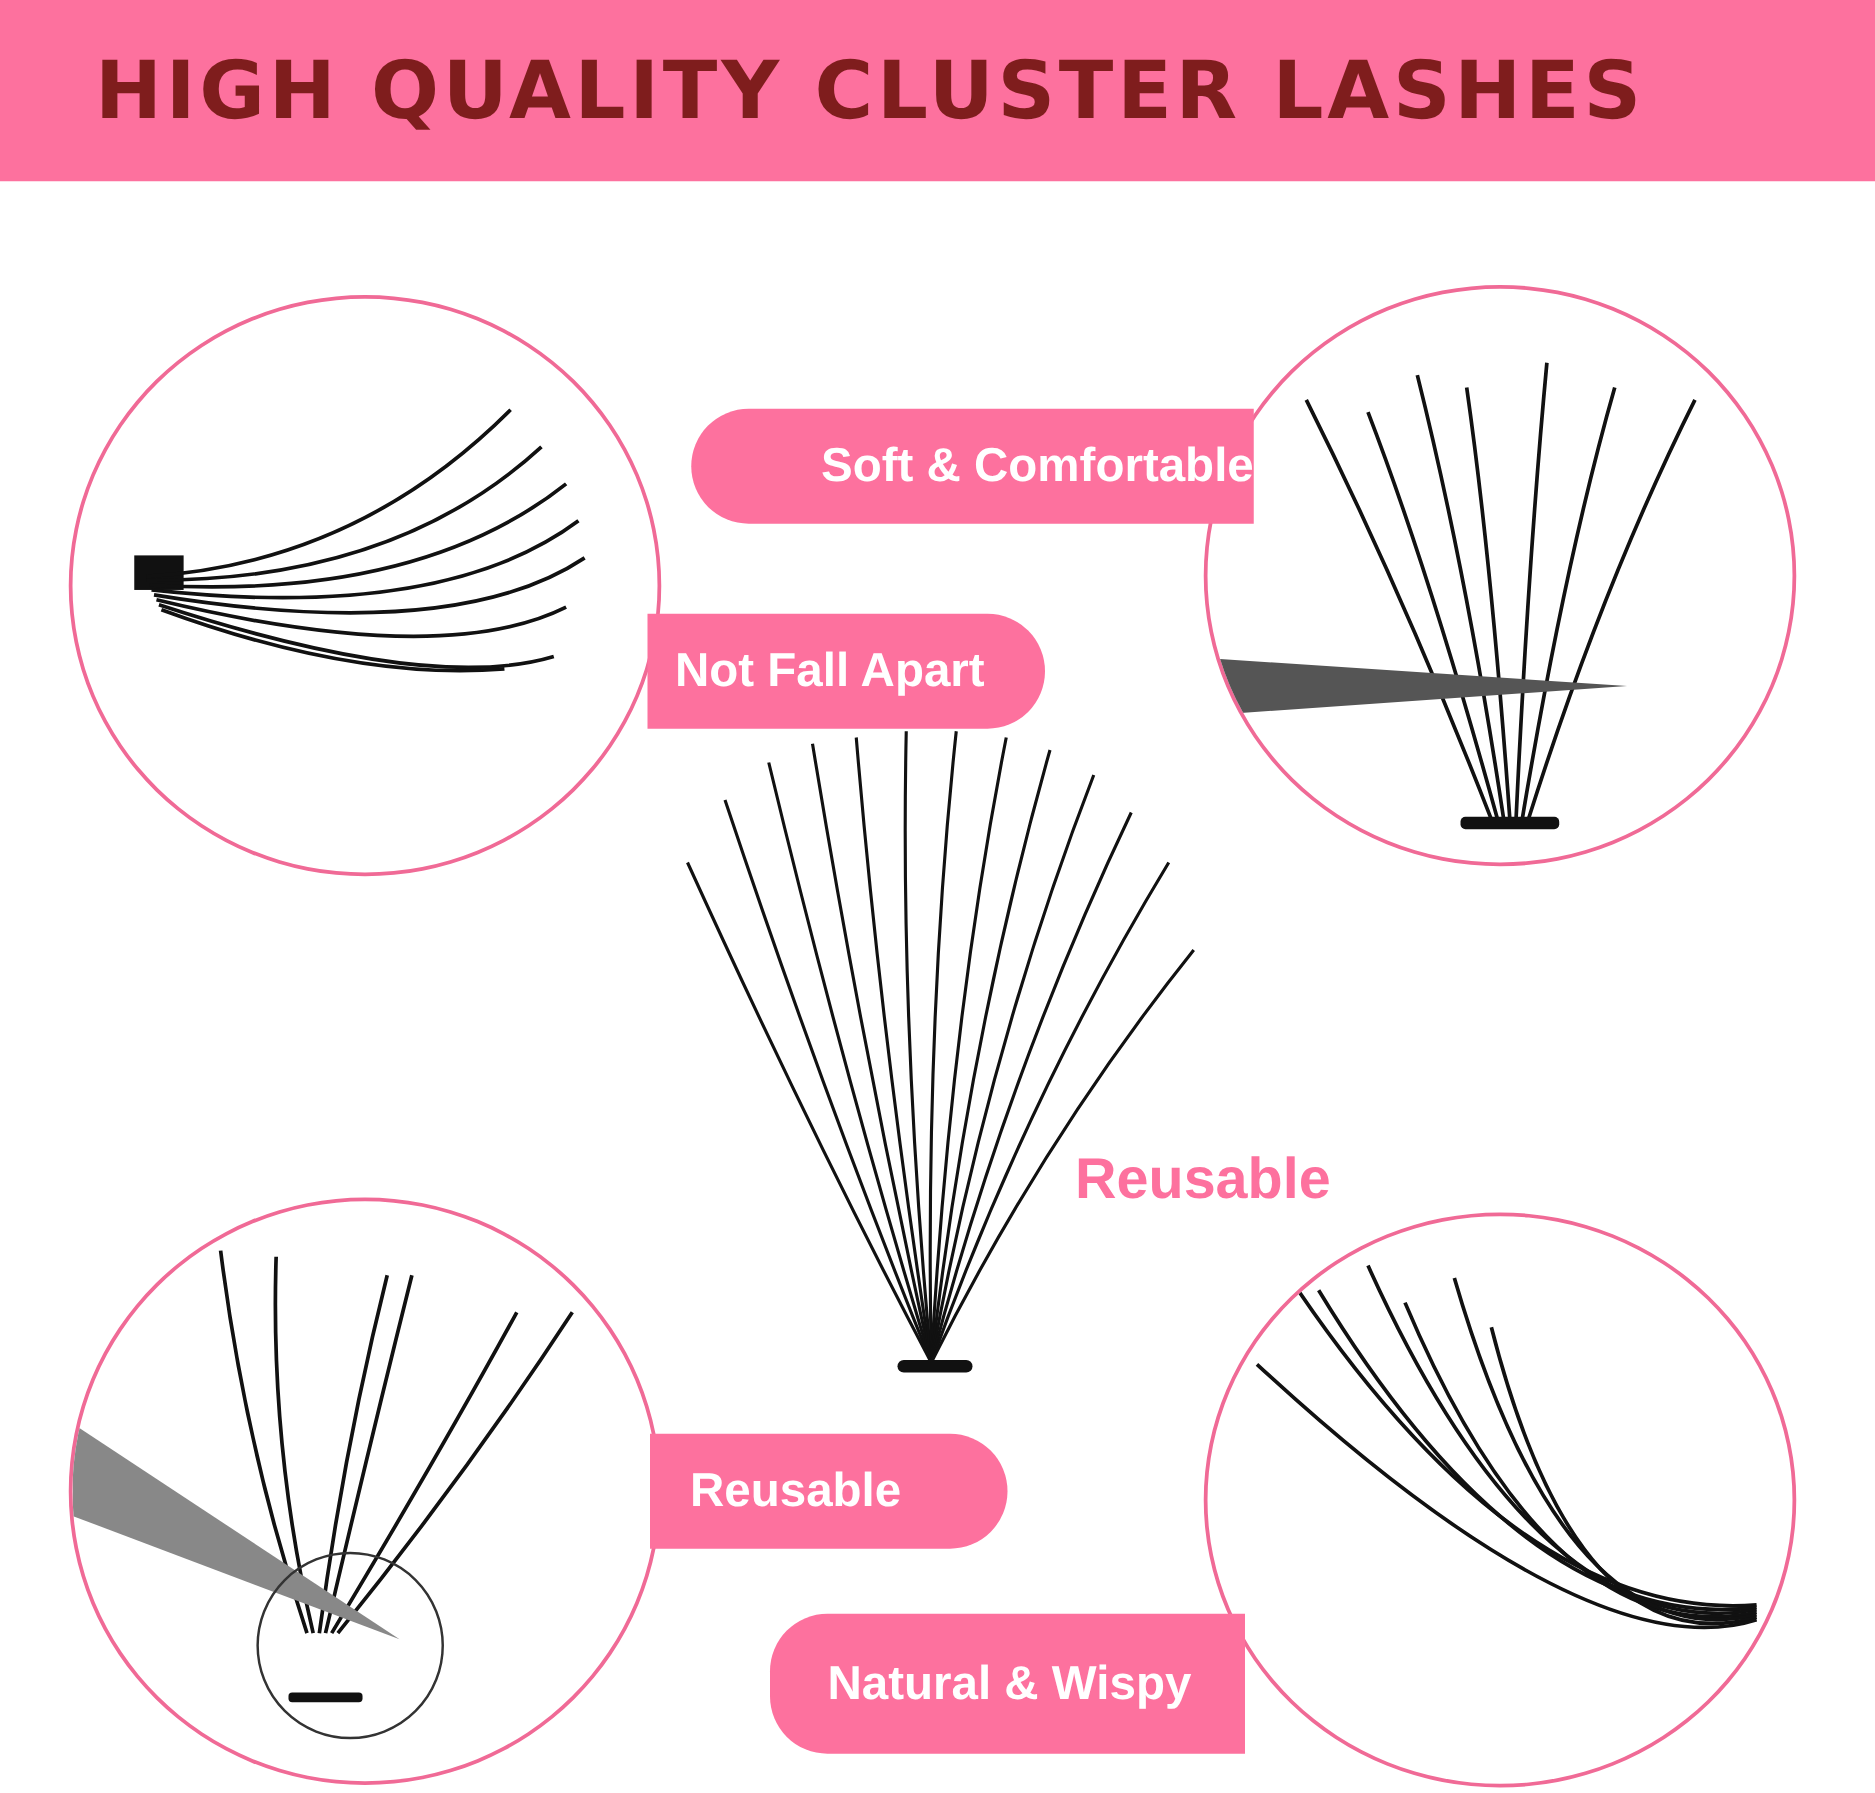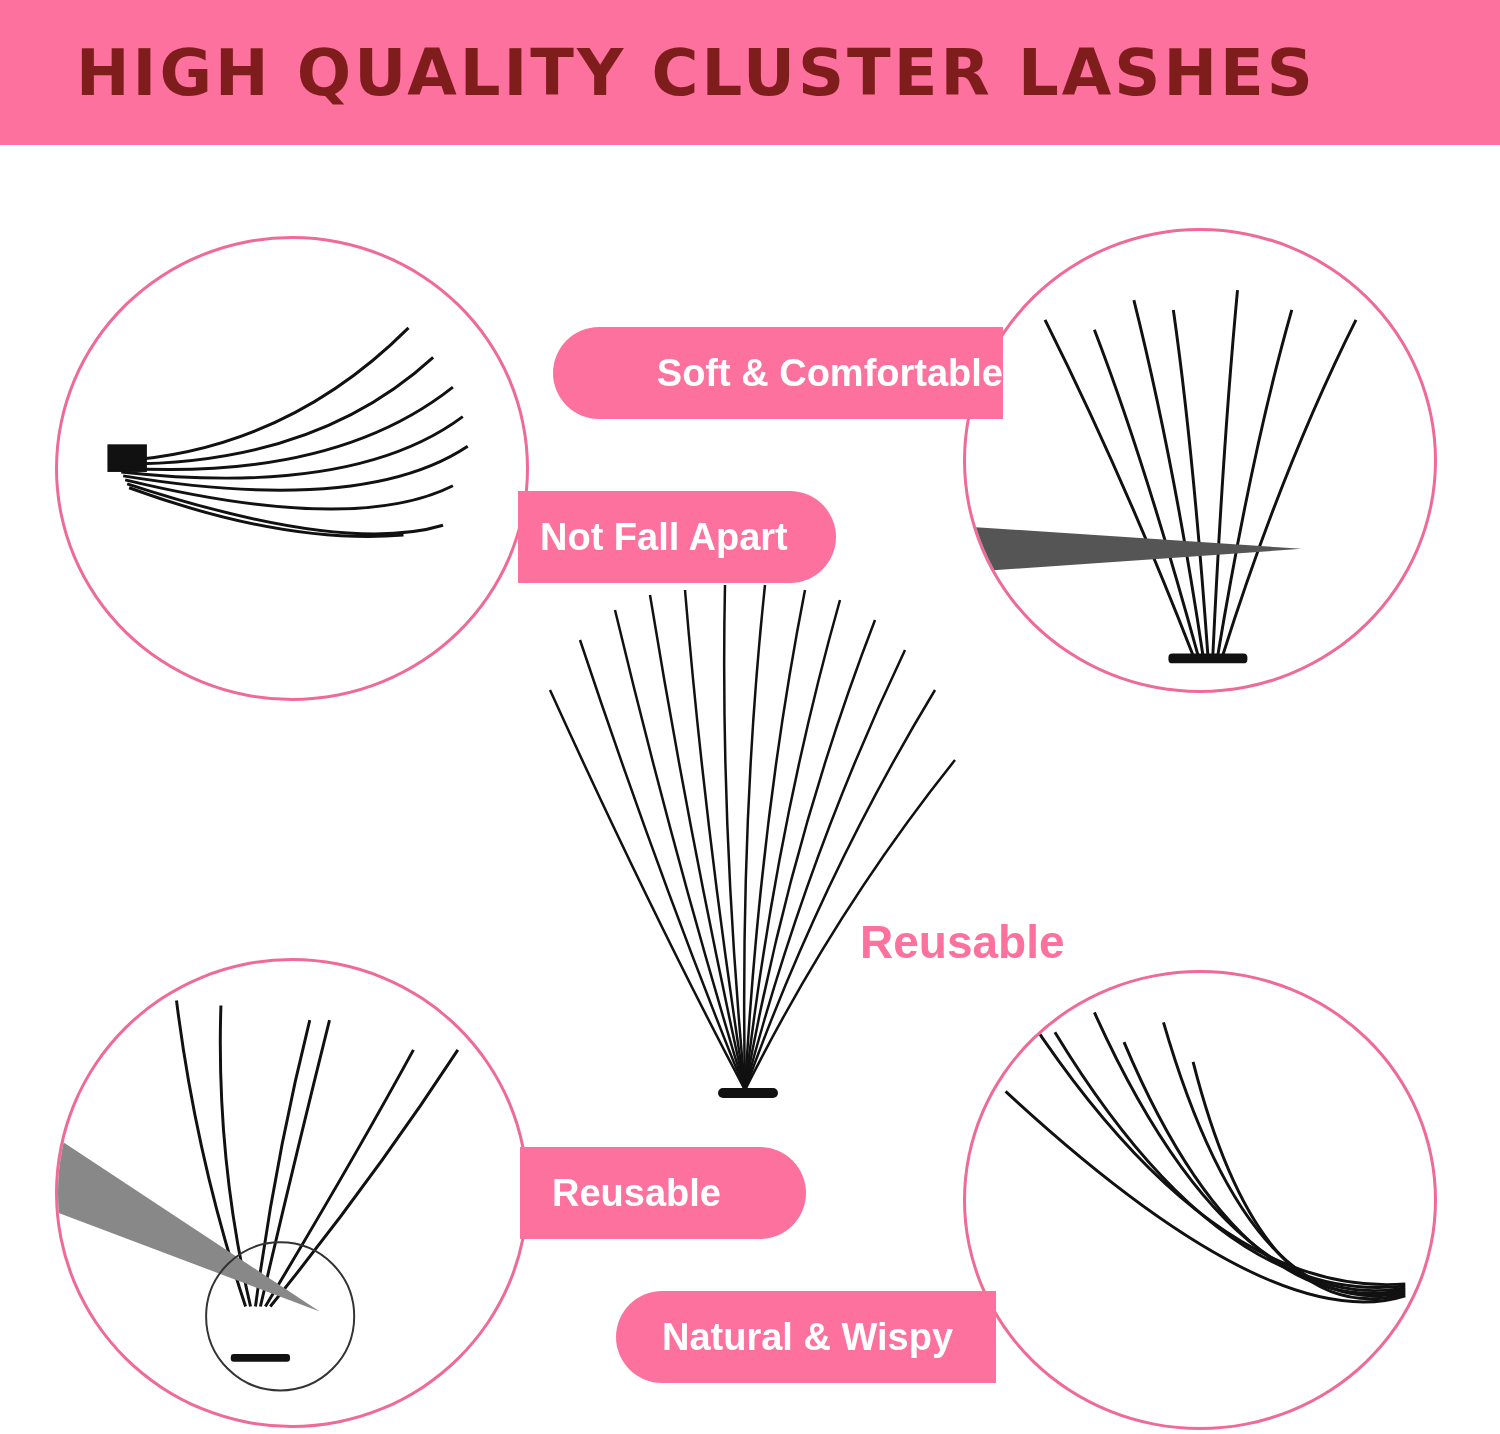--- a/index.html
+++ b/index.html
@@ -107,15 +107,15 @@
 <div class="pill" style="left:505px; top:491px; width:318px; height:92px; border-radius:0 46px 46px 0; padding-left:22px;margin-left:13px;">
   <span>Not Fall Apart</span>
 </div>
 
 <div class="reusable">Reusable</div>
 
 <div class="pill" style="left:520px; top:1147px; width:286px; height:92px; border-radius:0 46px 46px 0; padding-left:32px;">
   <span>Reusable</span>
 </div>
 
-<div class="pill" style="left:616px; top:1291px; width:380px; height:92px; border-radius:46px 0 0 46px; padding-left:46px;">
+<div class="pill" style="left:616px; top:1291px; width:380px; height:112px; border-radius:46px 0 0 46px; padding-left:46px;">
   <span>Natural &amp; Wispy</span>
 </div>
 
 </body></html>

